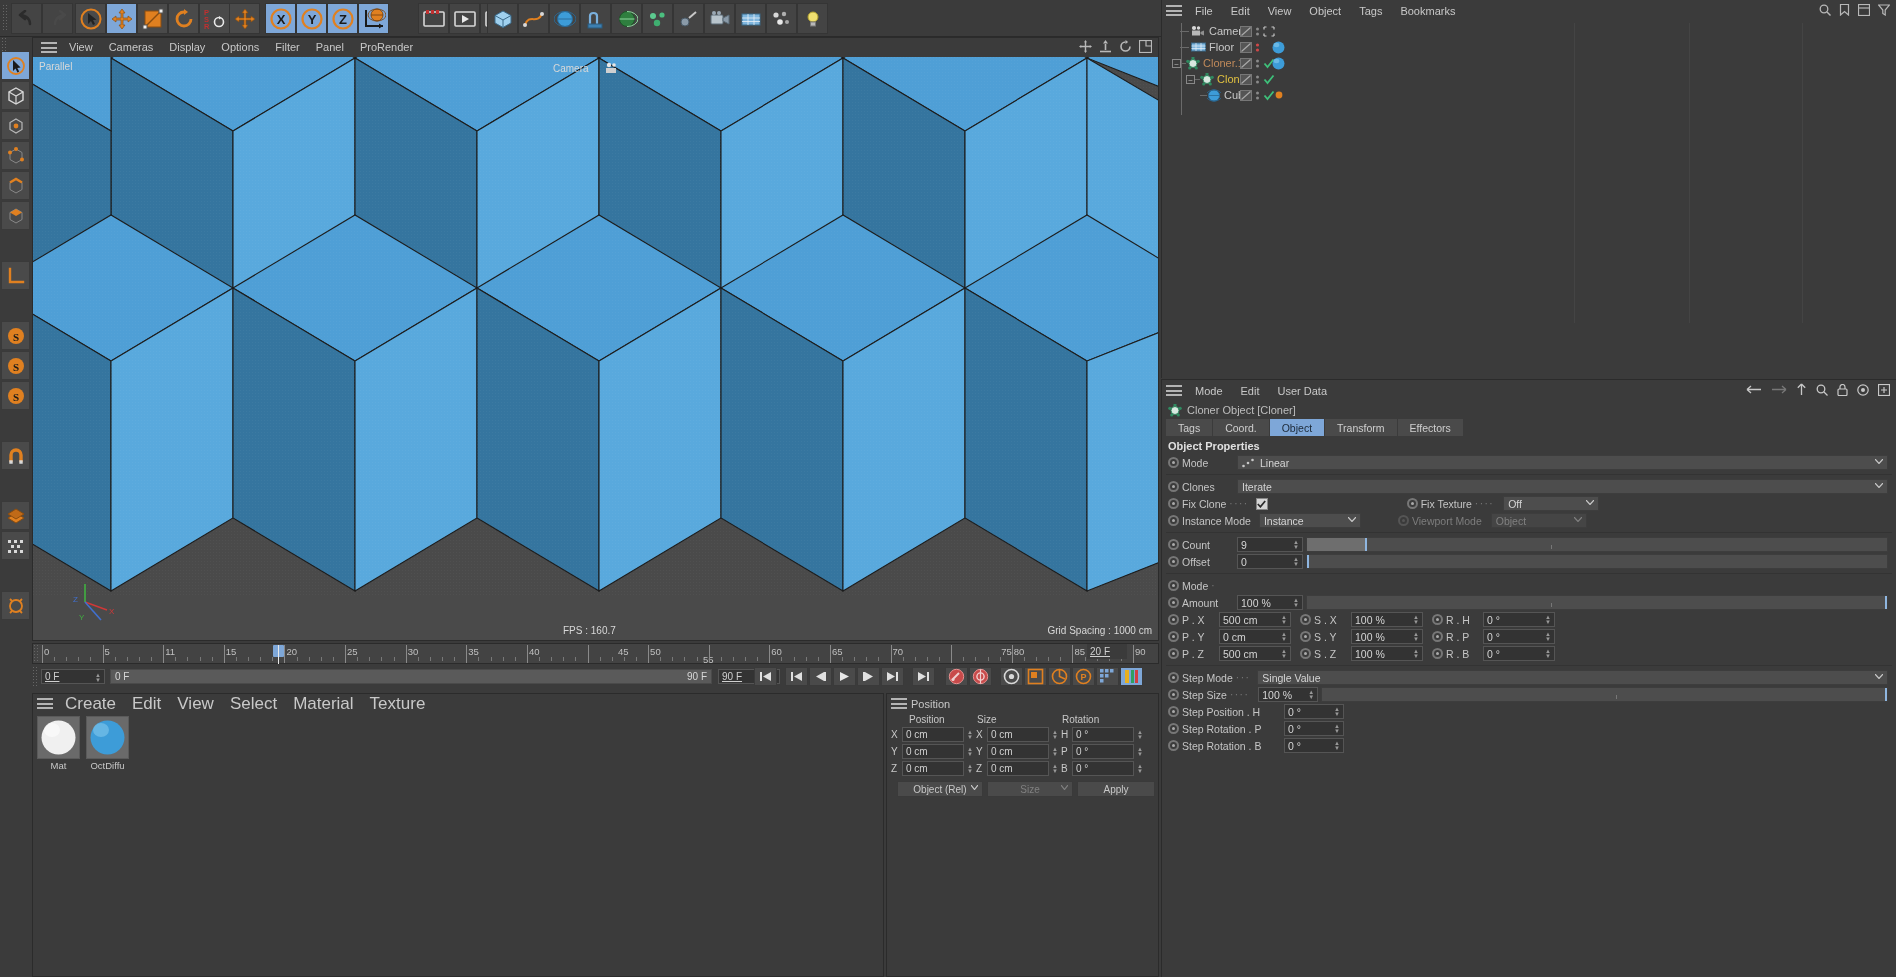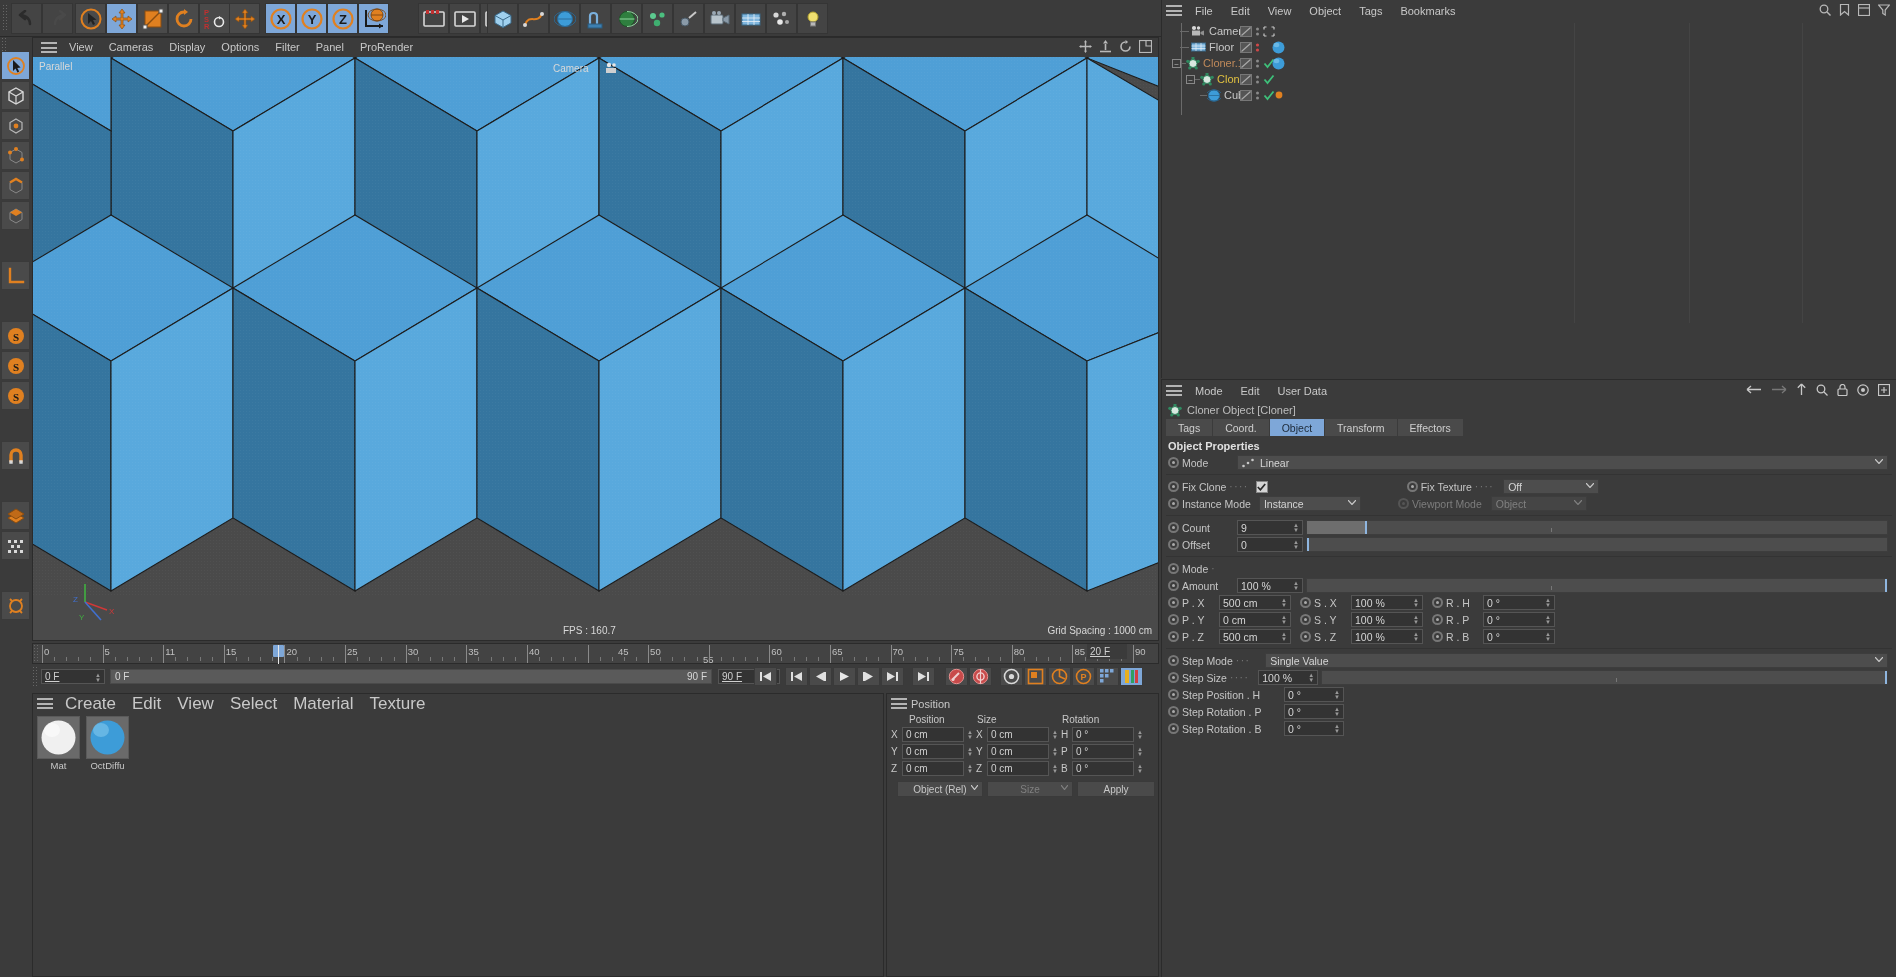--- a/index.html
+++ b/index.html
@@ -609,21 +609,21 @@
         <div class="tl-tick" style="left: 617.111px;">50</div>
         <div class="tl-mark" style="left: 615.111px; top: 1px; width: 1px; height: 18px;"></div>
         <div class="tl-tick" style="left: 670px; margin-top: 8px;">55</div>
         <div class="tl-mark" style="left: 675.722px; top: 1px; width: 1px; height: 18px;"></div>
         <div class="tl-tick" style="left: 738.333px;">60</div>
         <div class="tl-mark" style="left: 736.333px; top: 1px; width: 1px; height: 18px;"></div>
         <div class="tl-tick" style="left: 798.944px;">65</div>
         <div class="tl-mark" style="left: 796.944px; top: 1px; width: 1px; height: 18px;"></div>
         <div class="tl-tick" style="left: 859.556px;">70</div>
         <div class="tl-mark" style="left: 857.556px; top: 1px; width: 1px; height: 18px;"></div>
-        <div class="tl-tick" style="left: 920.167px;">75</div>
+        <div class="tl-tick" style="left: 920.167px; padding-left: 48px;">75</div>
         <div class="tl-mark" style="left: 918.167px; top: 1px; width: 1px; height: 18px;"></div>
         <div class="tl-tick" style="left: 980.778px;">80</div>
         <div class="tl-mark" style="left: 978.778px; top: 1px; width: 1px; height: 18px;"></div>
         <div class="tl-tick" style="left: 1041.39px;">85</div>
         <div class="tl-mark" style="left: 1039.39px; top: 1px; width: 1px; height: 18px;"></div>
         <div class="tl-tick" style="left: 1102px;">90</div>
         <div class="tl-mark" style="left: 1100px; top: 1px; width: 1px; height: 18px;"></div>
         <div class="tl-mark" style="left: 21.1222px; top: 13px; width: 1px; height: 4px; opacity: 0.75;"></div>
         <div class="tl-mark" style="left: 33.2444px; top: 13px; width: 1px; height: 4px; opacity: 0.75;"></div>
         <div class="tl-mark" style="left: 45.3667px; top: 13px; width: 1px; height: 4px; opacity: 0.75;"></div>
@@ -1257,20 +1257,30 @@
           </svg>
         <span>Linear</span>
         <svg class="chev" width="8" height="5" viewBox="0 0 8 5">
             <path d="M0 0 L4 4.5 L8 0" fill="none" stroke="#c8c8c8" stroke-width="1.2"></path>
           </svg>
       </div>
     </div>
 
     <div class="divl"></div>
 
+    <div class="arow">
+      <span class="rad"></span>
+      <span class="lbl" style="width:52px;">Clones</span>
+      <div class="sel-box" style="flex:1;margin-right:8px;">
+        <span>Iterate</span>
+        <svg class="chev" width="8" height="5" viewBox="0 0 8 5">
+            <path d="M0 0 L4 4.5 L8 0" fill="none" stroke="#c8c8c8" stroke-width="1.2"></path>
+          </svg>
+      </div>
+    </div>
 
     <div class="arow">
       <span class="rad"></span>
       <span class="lbl">Fix Clone</span>
       <span class="dotlead">····</span>
       <span class="chk" style="margin-left:4px;">
         <svg width="9" height="8" viewBox="0 0 9 8">
             <path d="M0.8 4 L3.4 6.8 L8.2 1" fill="none" stroke="#2a2a2a" stroke-width="1.7"></path>
           </svg>
       </span>
@@ -1415,21 +1425,21 @@
         <div class="spin" style="position:absolute;right:2px;top:0;">▲<br>▼</div>
       </div>
     </div>
 
     <div class="divl"></div>
 
     <div class="arow">
       <span class="rad"></span>
       <span class="lbl">Step Mode</span>
       <span class="dotlead">···</span>
-      <div class="sel-box" style="flex:1;margin-left:12px;margin-right:8px;">
+      <div class="sel-box" style="flex:1;margin-left:4px;margin-right:8px;">
         <span>Single Value</span>
         <svg class="chev" width="8" height="5" viewBox="0 0 8 5">
             <path d="M0 0 L4 4.5 L8 0" fill="none" stroke="#c8c8c8" stroke-width="1.2"></path>
           </svg>
       </div>
     </div>
 
     <div class="arow">
       <span class="rad"></span>
       <span class="lbl">Step Size</span>

